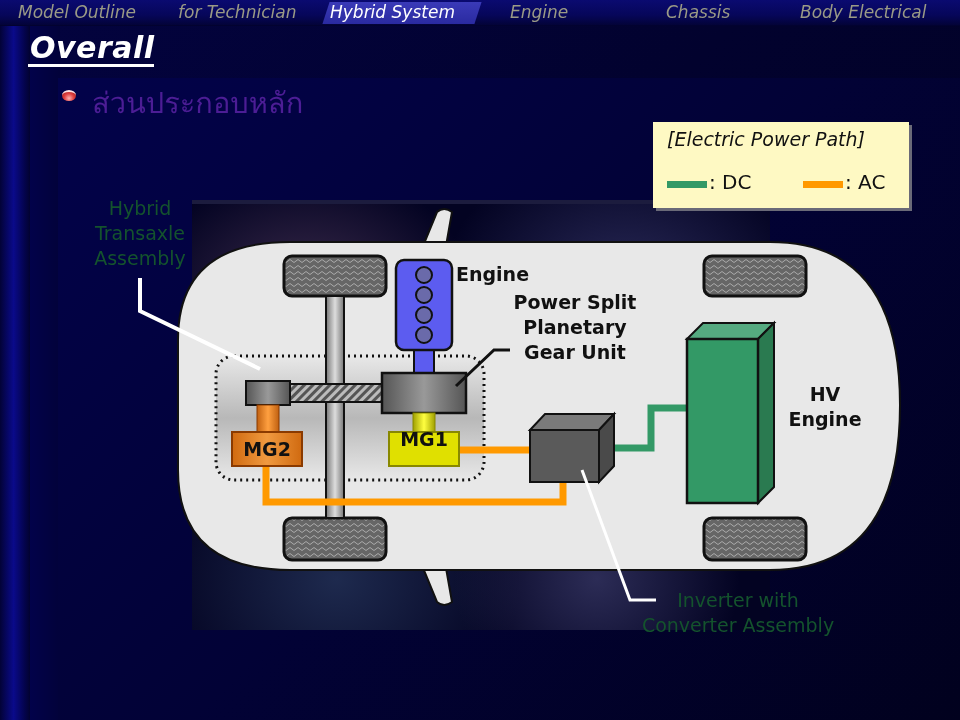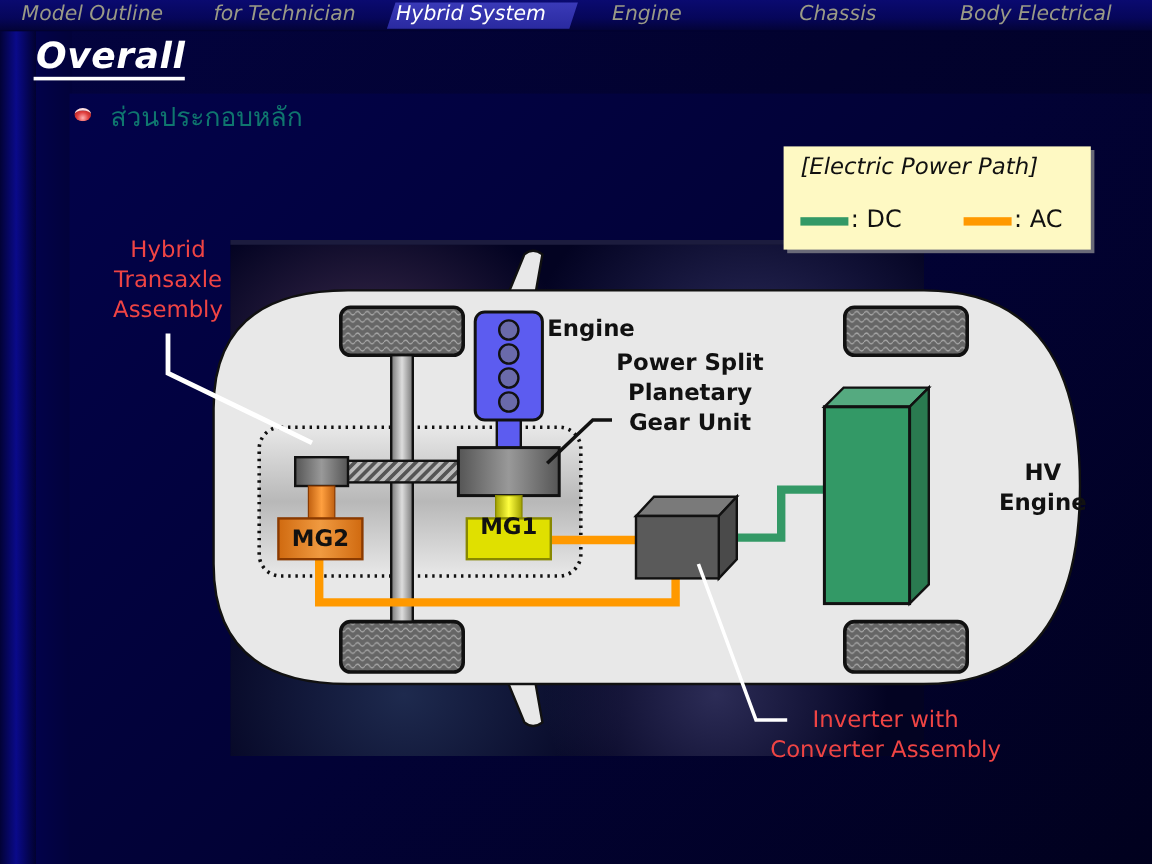--- a/index.html
+++ b/index.html
@@ -49,21 +49,21 @@
   .overall-underline {
     position:absolute; left:28px; top:64px; width:126px; height:3px; background:#ffffff;
   }
   .bullet {
     position:absolute; left:62px; top:90px; width:14px; height:11px; border-radius:50%;
     background: radial-gradient(circle at 50% 70%, #ffb0b0 0%, #e04040 50%, #a01818 100%);
     border-top:2px solid #ffe0e0;
   }
   .subheading {
     position:absolute; left:92px; top:80px;
-    font-family: "DejaVu Sans", sans-serif; font-size:22px; color:#0f766e;
+    font-family: "DejaVu Sans", sans-serif; font-size:29px; color:#4c1d95;
   }
   .bg-photo {
     position:absolute; left:192px; top:200px; width:578px; height:430px;
     background: radial-gradient(ellipse at 20% 20%, #3a2a4a 0%, transparent 25%),
                 radial-gradient(ellipse at 75% 20%, #2a2a58 0%, transparent 30%),
                 radial-gradient(ellipse at 70% 88%, #2c2c56 0%, transparent 25%),
                 radial-gradient(ellipse at 25% 88%, #1e2a4e 0%, transparent 30%),
                 #030322;
     border-top:4px solid #1c1c3e;
   }
@@ -75,21 +75,21 @@
   .legend-title {
     position:absolute; left:14px; top:6px;
     font-family: "DejaVu Sans", sans-serif; font-style:italic; font-size:19px; color:#111;
   }
   .legend-swatch { position:absolute; top:59px; width:40px; height:7px; }
   .legend-label {
     position:absolute; top:48px; font-family: "DejaVu Sans", sans-serif; font-size:20px; color:#111;
   }
   .callout-text {
     position:absolute; font-family: "DejaVu Sans", sans-serif; font-size:19px;
-    color:#ef4444; text-align:center; line-height:25px;
+    color:#14532d; text-align:center; line-height:25px;
   }
   .diagram-svg { position:absolute; left:0; top:0; }
   .diag-label {
     position:absolute; font-family: "DejaVu Sans", sans-serif; font-weight:bold;
     font-size:19px; color:#111; text-align:center; line-height:25px;
   }
 </style>
 </head>
 <body>
 
@@ -212,21 +212,21 @@
   <path d="M140 278 L140 311 L260 369" fill="none" stroke="#ffffff" stroke-width="4"></path>
   <path d="M582 470 L630 600 L656 600" fill="none" stroke="#ffffff" stroke-width="3"></path>
 </svg>
 
 <div class="diag-label" style="left:456px;top:262px;">Engine</div>
 <div class="diag-label" style="left:510px;top:290px;width:130px;">
   <div>Power Split</div>
   <div>Planetary</div>
   <div>Gear Unit</div>
 </div>
-<div class="diag-label" style="left:780px;top:382px;width:90px;margin-left:44px;">
+<div class="diag-label" style="left:780px;top:382px;width:90px;">
   <div>HV</div>
   <div>Engine</div>
 </div>
 <div class="diag-label" style="left:232px;top:437px;width:70px;text-align:center;">MG2</div>
 <div class="diag-label" style="left:389px;top:427px;width:70px;">MG1</div>
 
 <div class="callout-text" style="left:80px;top:196px;width:120px;">
   <div>Hybrid</div>
   <div>Transaxle</div>
   <div>Assembly</div>

